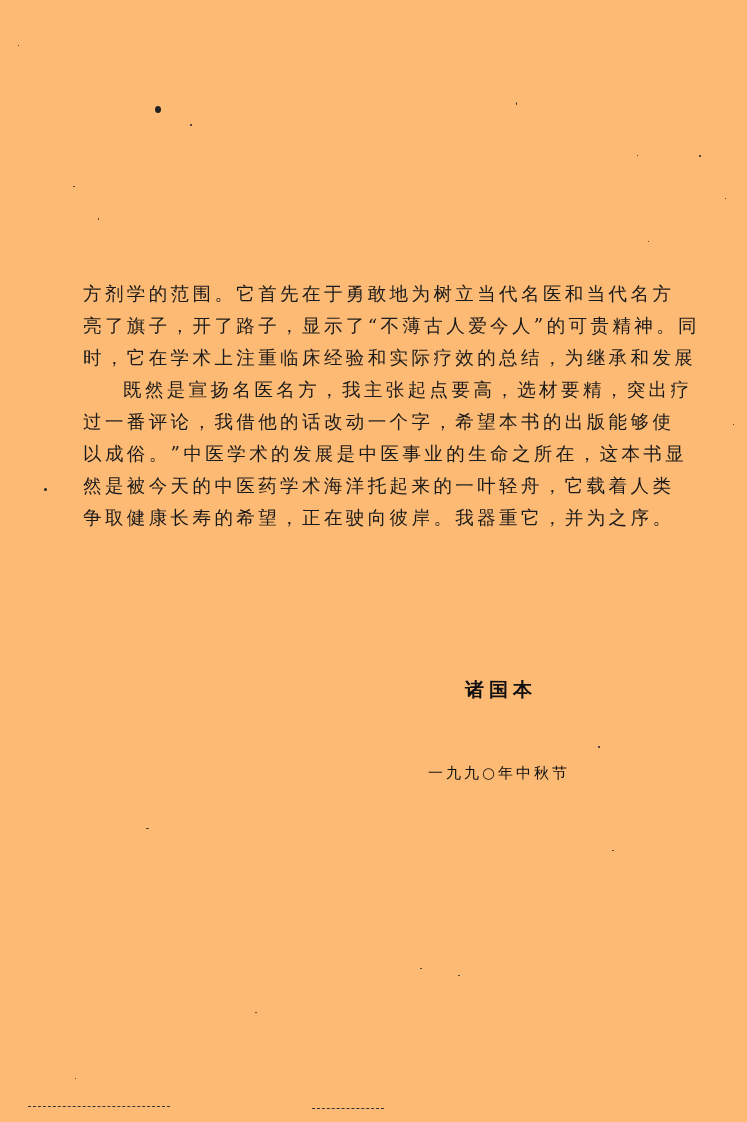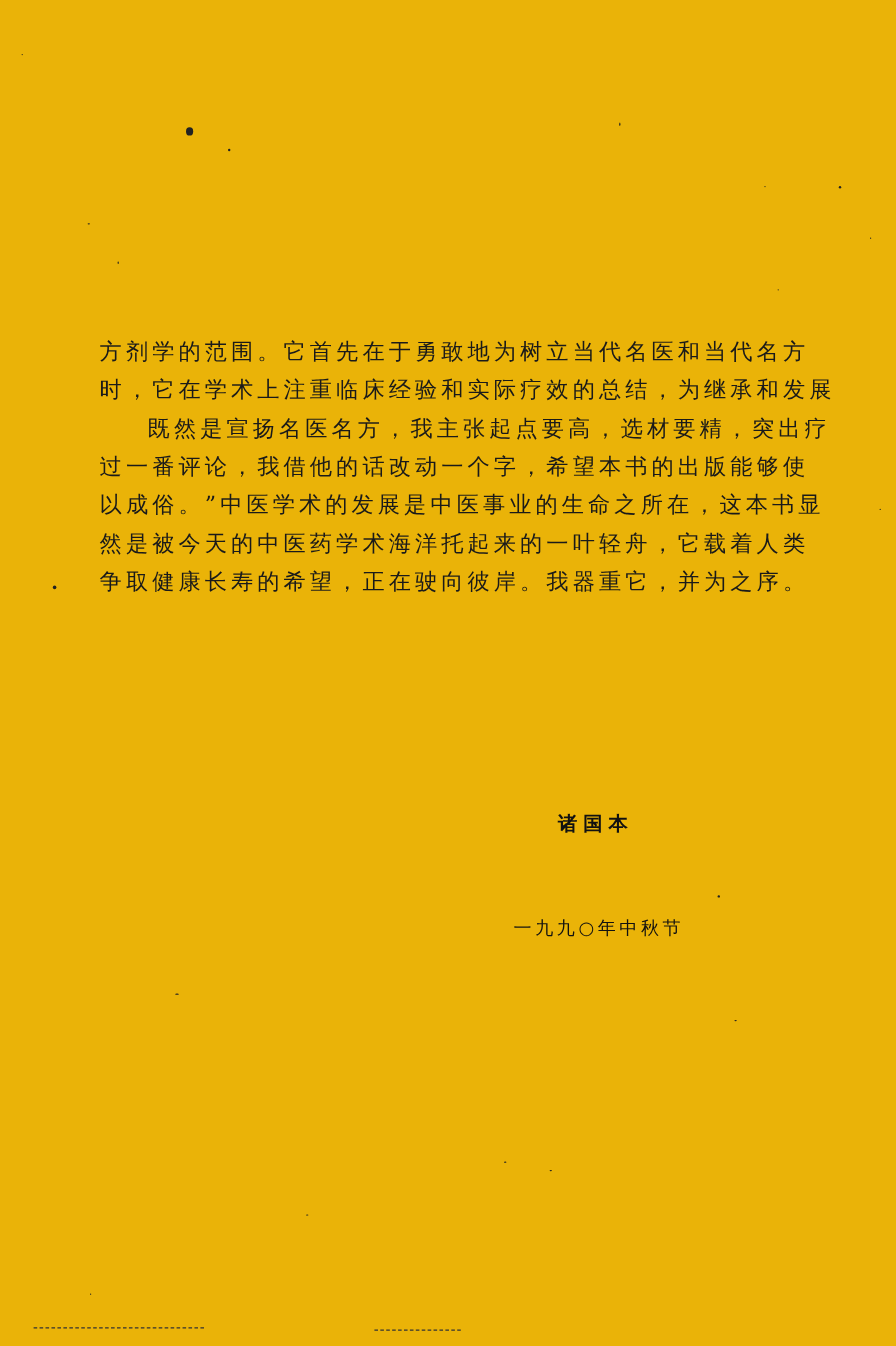--- a/index.html
+++ b/index.html
@@ -13,21 +13,21 @@
       position: relative;
       overflow: hidden;
       font-family: "DejaVu Serif", "Liberation Serif", serif;
       color: #111111;
     }
     .page {
       position: absolute;
       left: 0; top: 0;
       width: 747px;
       height: 1122px;
-      background: #eab308;
+      background: #fdba74;
     }
     .text-block {
       position: absolute;
       left: 83px;
       top: 278px;
       width: 540px;
     }
     .line {
       height: 32px;
       line-height: 32px;
@@ -36,21 +36,21 @@
       white-space: nowrap;
       color: #1a1a1a;
     }
     .line.indent {
       padding-left: 40px;
     }
     .signature {
       position: absolute;
       left: 465px;
       top: 677px;
-      font-size: 16px;
+      font-size: 19px;
       letter-spacing: 5px;
       font-weight: bold;
       color: #111;
     }
     .date {
       position: absolute;
       left: 428px;
       top: 764px;
       font-size: 15px;
       letter-spacing: 3px;
@@ -67,20 +67,21 @@
       border-top: 1px dashed #333;
     }
   </style>
 </head>
 <body>
 
 <div class="page">
 
   <div class="text-block">
     <div class="line">方剂学的范围。它首先在于勇敢地为树立当代名医和当代名方</div>
+    <div class="line">亮了旗子，开了路子，显示了“不薄古人爱今人”的可贵精神。同</div>
     <div class="line">时，它在学术上注重临床经验和实际疗效的总结，为继承和发展</div>
     <div class="line indent">既然是宣扬名医名方，我主张起点要高，选材要精，突出疗</div>
     <div class="line">过一番评论，我借他的话改动一个字，希望本书的出版能够使</div>
     <div class="line">以成俗。”中医学术的发展是中医事业的生命之所在，这本书显</div>
     <div class="line">然是被今天的中医药学术海洋托起来的一叶轻舟，它载着人类</div>
     <div class="line">争取健康长寿的希望，正在驶向彼岸。我器重它，并为之序。</div>
   </div>
 
   <div class="signature">诸国本</div>
   <div class="date">一九九○年中秋节</div>

